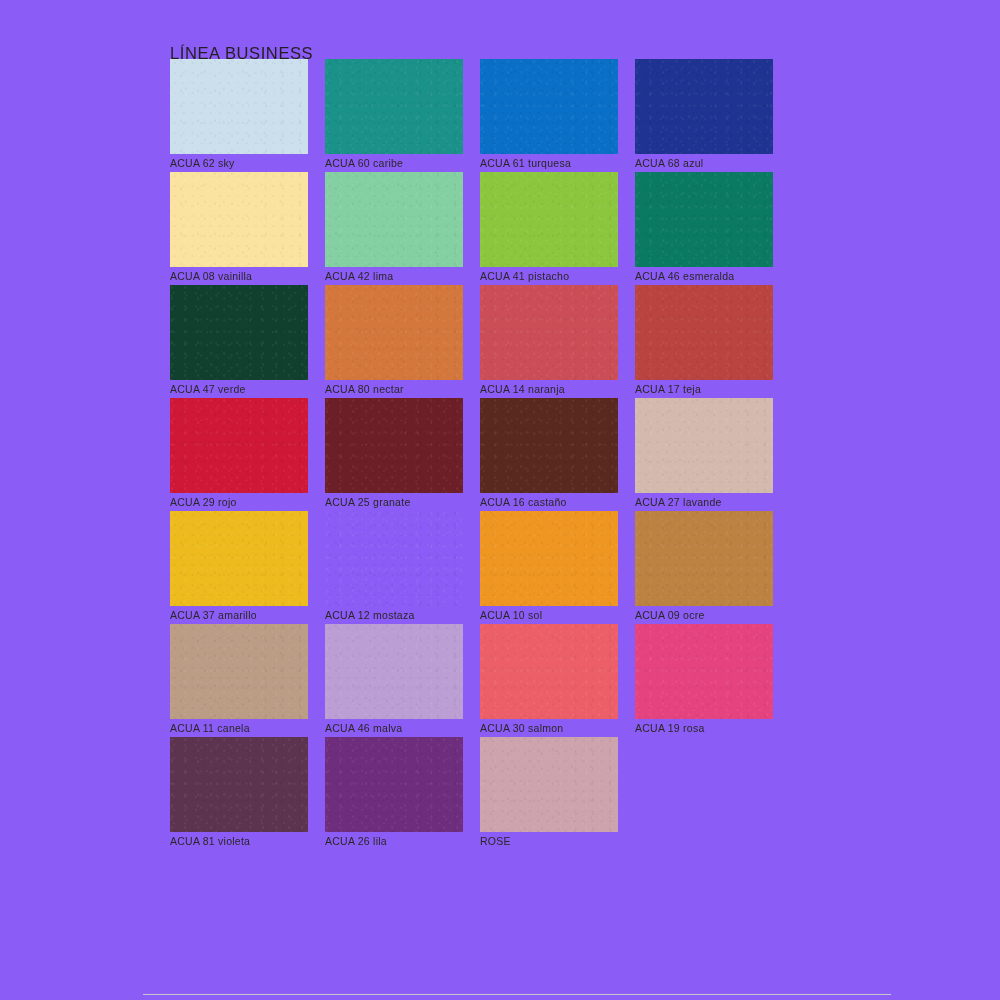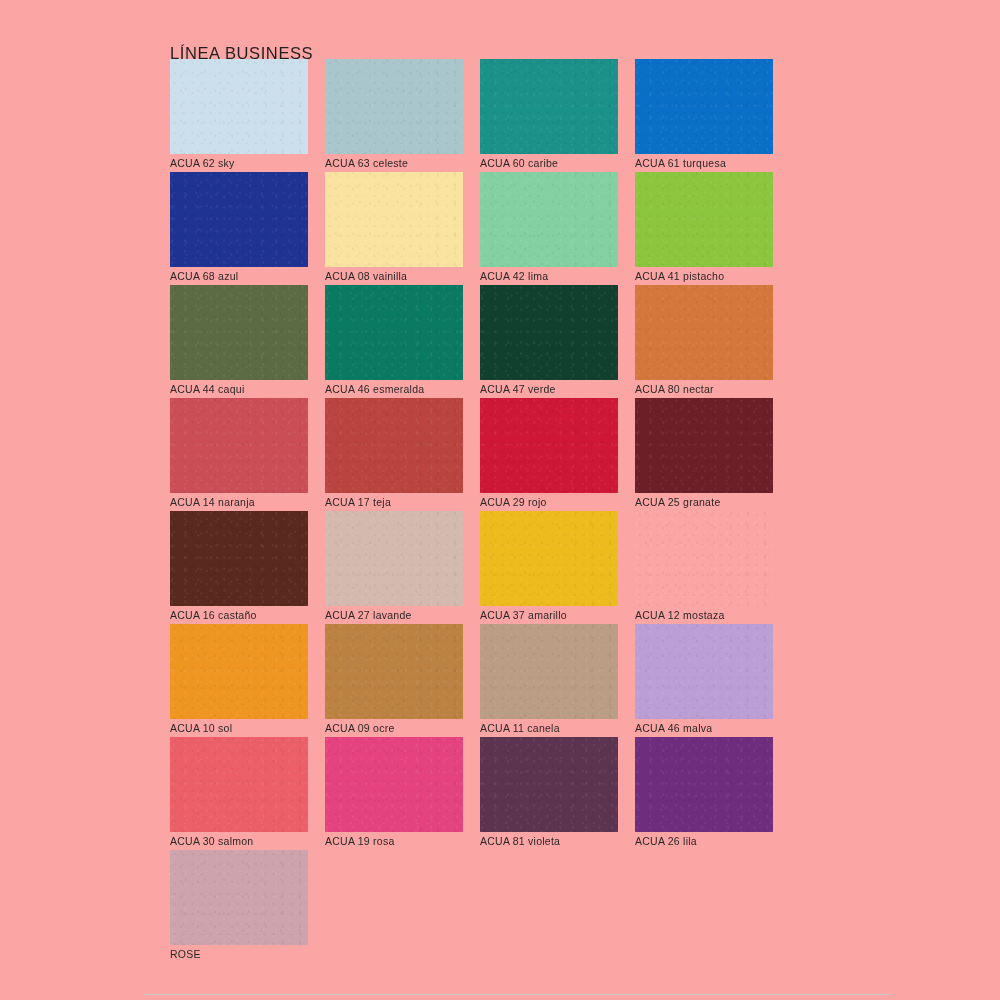--- a/index.html
+++ b/index.html
@@ -97,34 +97,30 @@
     left: 143px;
     top: 994px;
     width: 748px;
     height: 1px;
     background: #c9c9c9;
   }
 </style>
 </head>
 <body>
 
-<div id="page" style="background: #fca5a5;">
+<div id="page" style="background: #8b5cf6;">
 
   <h1 id="page-title">LÍNEA BUSINESS</h1>
 
   <div id="swatch-grid">
       <div class="swatch-cell">
         <div class="swatch-chip" style="background-color: rgb(203, 223, 236);"></div>
         <div class="swatch-label">ACUA 62 sky</div>
       </div>
       <div class="swatch-cell">
-        <div class="swatch-chip" style="background-color: rgb(168, 198, 203);"></div>
-        <div class="swatch-label">ACUA 63 celeste</div>
-      </div>
-      <div class="swatch-cell">
         <div class="swatch-chip" style="background-color: rgb(26, 145, 137);"></div>
         <div class="swatch-label">ACUA 60 caribe</div>
       </div>
       <div class="swatch-cell">
         <div class="swatch-chip" style="background-color: rgb(10, 111, 198);"></div>
         <div class="swatch-label">ACUA 61 turquesa</div>
       </div>
       <div class="swatch-cell">
         <div class="swatch-chip" style="background-color: rgb(30, 51, 146);"></div>
         <div class="swatch-label">ACUA 68 azul</div>
@@ -135,24 +131,20 @@
       </div>
       <div class="swatch-cell">
         <div class="swatch-chip" style="background-color: rgb(132, 208, 162);"></div>
         <div class="swatch-label">ACUA 42 lima</div>
       </div>
       <div class="swatch-cell">
         <div class="swatch-chip" style="background-color: rgb(140, 198, 62);"></div>
         <div class="swatch-label">ACUA 41 pistacho</div>
       </div>
       <div class="swatch-cell">
-        <div class="swatch-chip" style="background-color: rgb(92, 107, 68);"></div>
-        <div class="swatch-label">ACUA 44 caqui</div>
-      </div>
-      <div class="swatch-cell">
         <div class="swatch-chip" style="background-color: rgb(11, 122, 98);"></div>
         <div class="swatch-label">ACUA 46 esmeralda</div>
       </div>
       <div class="swatch-cell">
         <div class="swatch-chip" style="background-color: rgb(18, 64, 47);"></div>
         <div class="swatch-label">ACUA 47 verde</div>
       </div>
       <div class="swatch-cell">
         <div class="swatch-chip" style="background-color: rgb(211, 119, 60);"></div>
         <div class="swatch-label">ACUA 80 nectar</div>

